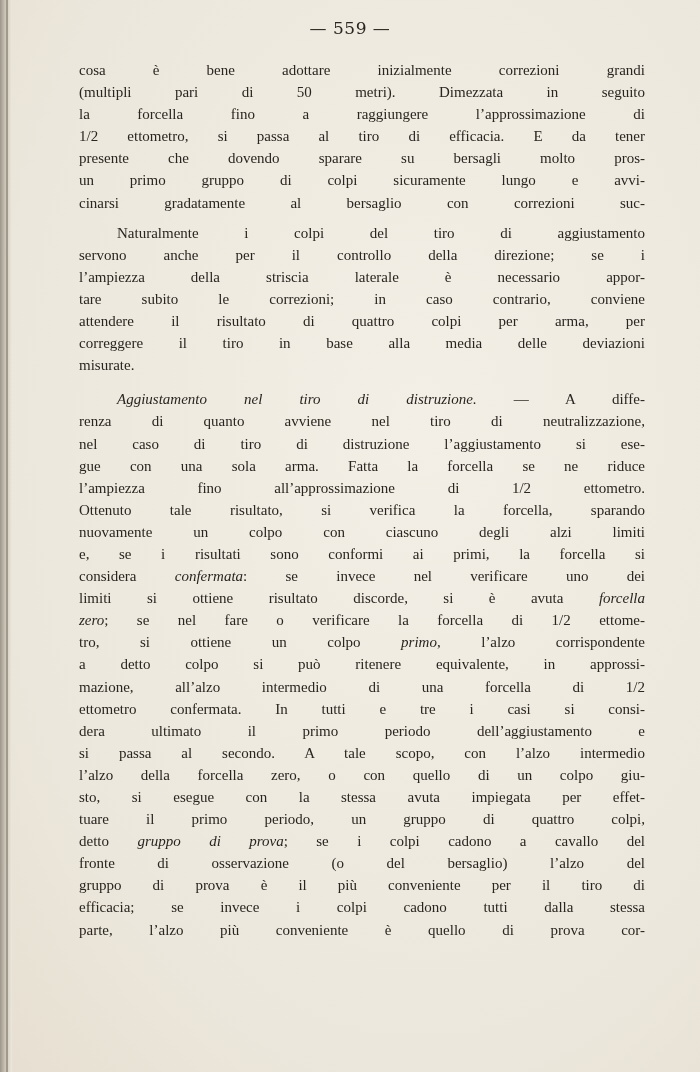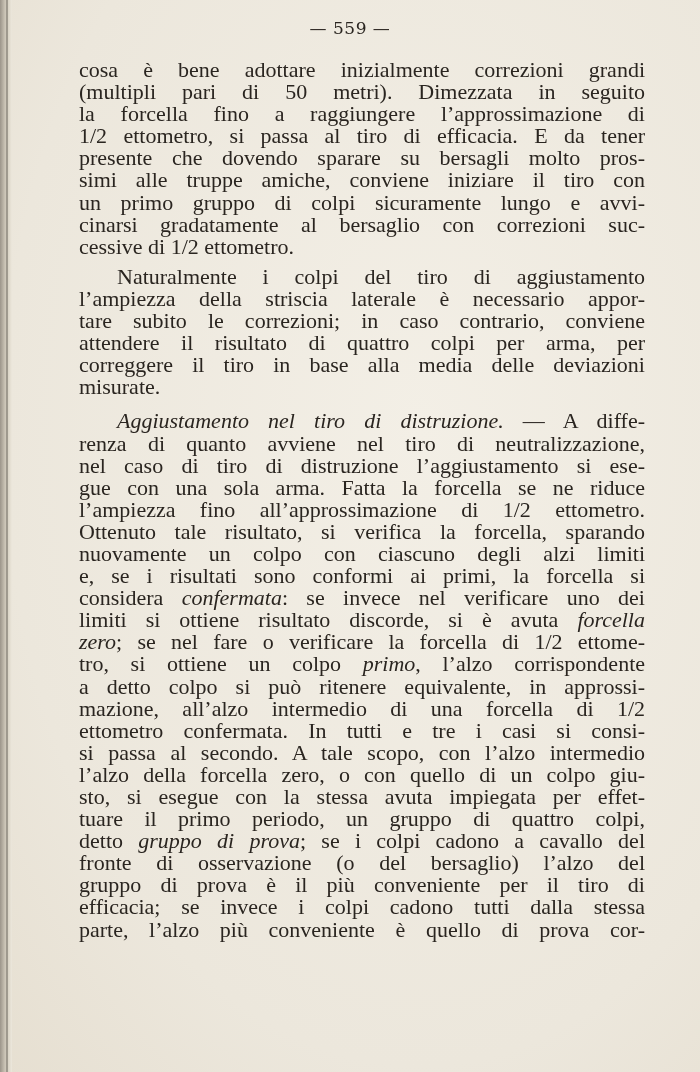--- a/index.html
+++ b/index.html
@@ -43,21 +43,21 @@
       text-align: center;
       font-size: 17px;
       letter-spacing: 0.5px;
     }
     .content {
       position: absolute;
       left: 79px;
       top: 59px;
       width: 566px;
       font-family: "Liberation Serif", "DejaVu Serif", serif;
-      font-size: 22px;
+      font-size: 15px;
       line-height: 22.1px;
     }
     .line {
       display: block;
       white-space: nowrap;
       text-align: justify;
       text-align-last: justify;
       height: 22.1px;
     }
     .line.last {
@@ -86,30 +86,29 @@
   <div class="page-number">— 559 —</div>
 
   <div class="content">
 
     <div>
       <span class="line">cosa è bene adottare inizialmente correzioni grandi</span>
       <span class="line">(multipli pari di 50 metri). Dimezzata in seguito</span>
       <span class="line">la forcella fino a raggiungere l’approssimazione di</span>
       <span class="line">1/2 ettometro, si passa al tiro di efficacia. E da tener</span>
       <span class="line">presente che dovendo sparare su bersagli molto pros-</span>
-      <span class="line">simi alle truppe amiche, conviene iniziare il tiro con</span>
       <span class="line">un primo gruppo di colpi sicuramente lungo e avvi-</span>
       <span class="line">cinarsi gradatamente al bersaglio con correzioni suc-</span>
-      <span class="line last">cessive di 1/2 ettometro.</span>
     </div>
 
     <div class="para-gap"></div>
 
     <div>
       <span class="line indent">Naturalmente i colpi del tiro di aggiustamento</span>
+      <span class="line">servono anche per il controllo della direzione; se i</span>
       <span class="line">l’ampiezza della striscia laterale è necessario appor-</span>
       <span class="line">tare subito le correzioni; in caso contrario, conviene</span>
       <span class="line">attendere il risultato di quattro colpi per arma, per</span>
       <span class="line">correggere il tiro in base alla media delle deviazioni</span>
       <span class="line last">misurate.</span>
     </div>
 
     <div class="para-gap-lg"></div>
 
     <div>
@@ -126,20 +125,21 @@
 
       <span class="line"><span>limiti si ottiene risultato discorde, si è avuta </span><em>forcella</em></span>
 
       <span class="line"><em>zero</em><span>; se nel fare o verificare la forcella di 1/2 ettome-</span></span>
 
       <span class="line"><span>tro, si ottiene un colpo </span><em>primo</em><span>, l’alzo corrispondente</span></span>
 
       <span class="line">a detto colpo si può ritenere equivalente, in approssi-</span>
       <span class="line">mazione, all’alzo intermedio di una forcella di 1/2</span>
       <span class="line">ettometro confermata. In tutti e tre i casi si consi-</span>
+      <span class="line">dera ultimato il primo periodo dell’aggiustamento e</span>
       <span class="line">si passa al secondo. A tale scopo, con l’alzo intermedio</span>
       <span class="line">l’alzo della forcella zero, o con quello di un colpo giu-</span>
       <span class="line">sto, si esegue con la stessa avuta impiegata per effet-</span>
       <span class="line">tuare il primo periodo, un gruppo di quattro colpi,</span>
 
       <span class="line"><span>detto </span><em>gruppo di prova</em><span>; se i colpi cadono a cavallo del</span></span>
 
       <span class="line">fronte di osservazione (o del bersaglio) l’alzo del</span>
       <span class="line">gruppo di prova è il più conveniente per il tiro di</span>
       <span class="line">efficacia; se invece i colpi cadono tutti dalla stessa</span>

